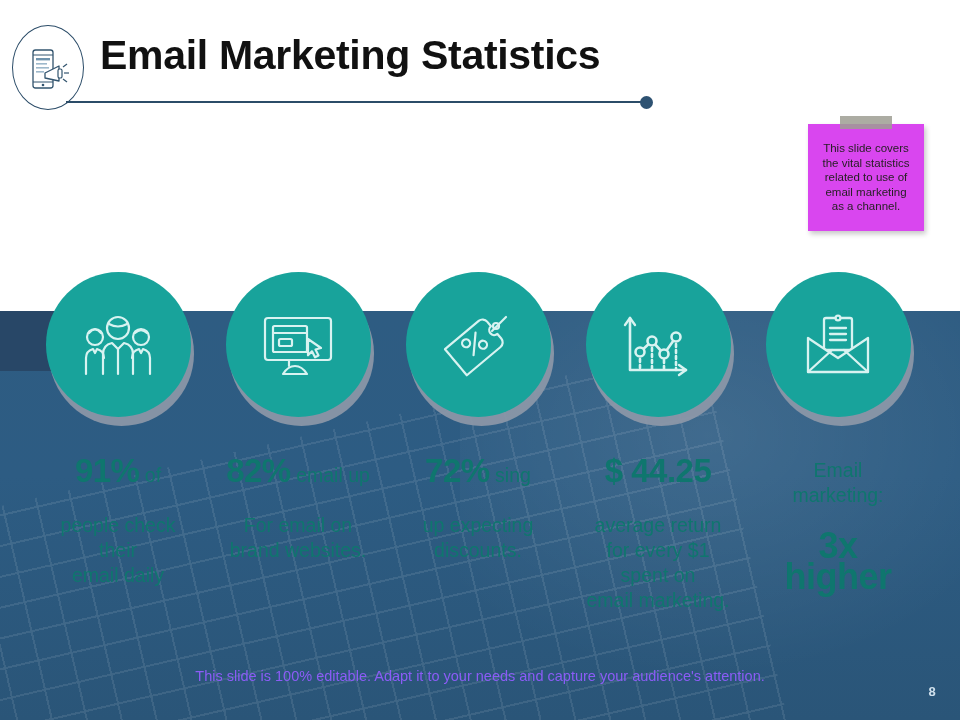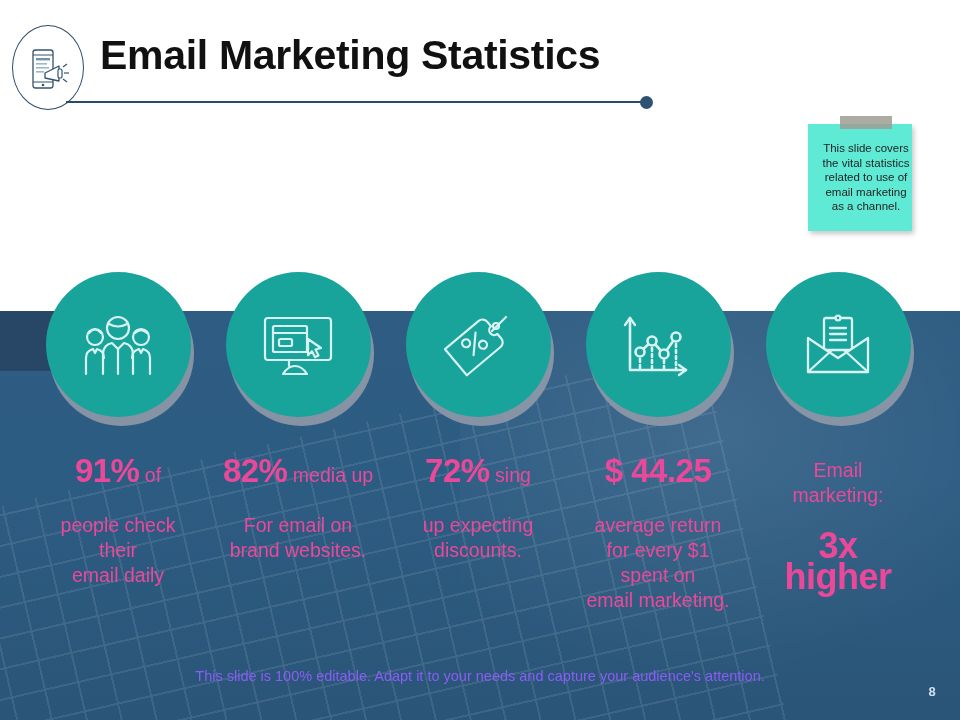--- a/index.html
+++ b/index.html
@@ -56,23 +56,23 @@
     height: 13px;
     border-radius: 50%;
     background: #2e5272;
   }
 
   
   #sticky-note {
     position: absolute;
     left: 808px;
     top: 124px;
-    width: 104px;
+    width: 116px;
     height: 107px;
-    background: #5eead4;
+    background: #d946ef;
     box-shadow: 2px 3px 5px rgba(0,0,0,0.22);
   }
   #sticky-tape {
     position: absolute;
     left: 32px;
     top: -8px;
     width: 52px;
     height: 13px;
     background: #9d9d93;
     opacity: 0.85;
@@ -161,21 +161,21 @@
     width: 145px;
     height: 145px;
     border-radius: 50%;
     background: #18a39b;
     display: flex;
     align-items: center;
     justify-content: center;
   }
   .stat-text {
     margin-top: 16px;
-    color: #ec4899;
+    color: #0f766e;
     font-size: 19.5px;
     line-height: 25px;
     padding: 0 6px;
     white-space: pre-line;
   }
   .stat-text .big {
     font-size: 33px;
     font-weight: bold;
     letter-spacing: -0.5px;
   }
@@ -287,21 +287,21 @@
             <line x1="12" y1="21" x2="46" y2="21"></line>
             <rect x="18" y="27" width="13" height="7" rx="1.5"></rect>
             <path d="M47 27 l13 9 l-5.5 1.5 l3 6 l-3.5 1.8 l-3 -6 l-4 4 Z" fill="#18a39b"></path>
             <path d="M28 48 v6"></path>
             <path d="M22 62 q5 -8 12 -8 q7 0 12 8 Z"></path>
           </g>
         </svg>
       </div>
     </div>
     <div class="stat-text">
-      <span class="big">82%</span><span> media up</span><br>
+      <span class="big">82%</span><span> email up</span><br>
       <span>For email on
 brand websites.</span>
     </div>
   </div>
 
   <div class="column" style="left:388px;">
     <div class="circle-wrap">
       <div class="circle-shadow"></div>
       <div class="circle-main">
         <svg width="76" height="72" viewBox="0 0 76 72">

